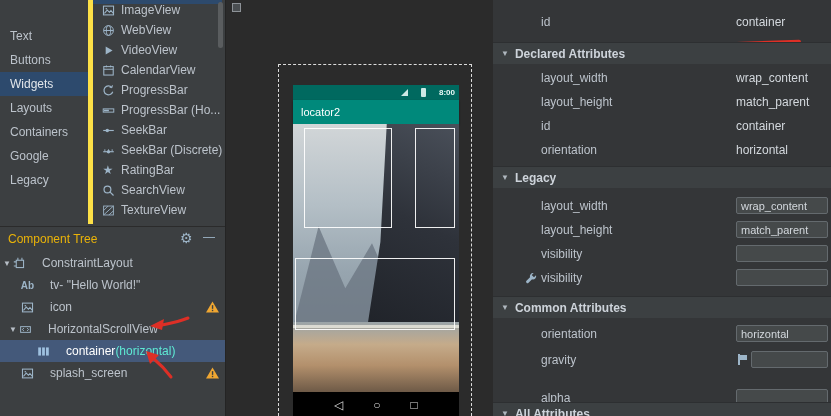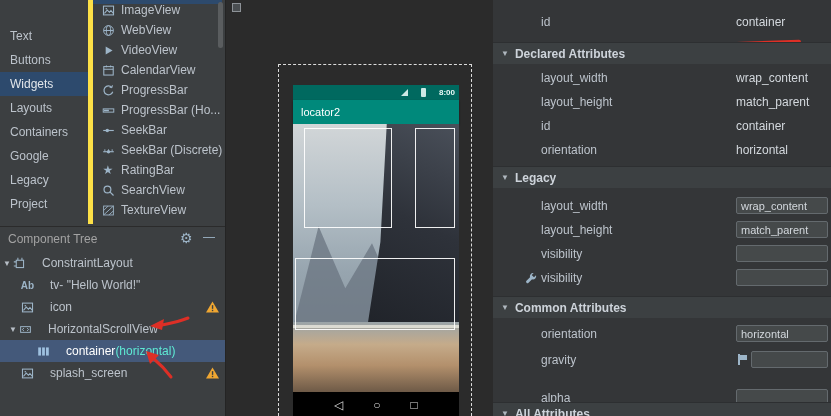--- a/index.html
+++ b/index.html
@@ -13,21 +13,21 @@
 
   .palette-list{position:absolute;left:88px;top:0;width:134px;height:224px;padding-top:0;border-left:5px solid #fde047;overflow:hidden;}
   .list-topsel{position:absolute;left:0;top:0;width:134px;height:4px;background:#2d4a6d;}
   .widget{height:20px;display:flex;align-items:center;gap:6px;padding-left:8px;white-space:nowrap;overflow:hidden;}
   .wicon{width:14px;height:14px;flex:0 0 14px;display:flex;align-items:center;justify-content:center;color:#9db5c8;font-size:12px;line-height:14px;}
   .wlabel{color:#bcc3cb;}
   .palette-scroll{position:absolute;left:218px;top:2px;width:5px;height:46px;background:#5a5d5f;border-radius:3px;}
 
   
   .ct-header{position:absolute;left:0;top:226px;width:225px;height:24px;background:#3c3f41;border-top:1px solid #2b2b2b;display:flex;align-items:center;}
-  .ct-title{padding-left:8px;color:#a3a3a3;}
+  .ct-title{padding-left:8px;color:#eab308;}
   .ct-gear{position:absolute;left:180px;top:3px;font-size:14px;color:#9db5c8;cursor:default;}
   .ct-min{position:absolute;left:203px;top:3px;font-size:12px;color:#9db5c8;cursor:default;}
 
   .tree{position:absolute;left:0;top:252px;width:225px;}
   .trow{height:22px;display:flex;align-items:center;position:relative;white-space:nowrap;}
   .trow.selected{background:#44597a;}
   .texp{width:10px;font-size:8px;color:#b7bec6;text-align:center;flex:0 0 10px;}
   .ticon{width:15px;height:15px;flex:0 0 15px;display:flex;align-items:center;justify-content:center;margin-right:15px;color:#9db5c8;font-size:10px;font-weight:bold;}
   .tlabel{color:#bcc3cb;}
   .trow.selected .tlabel{color:#ffffff;}
@@ -88,21 +88,20 @@
 <body>
 
 <div class="palette-cats">
   <div class="cat">Text</div>
   <div class="cat">Buttons</div>
   <div class="cat selected">Widgets</div>
   <div class="cat">Layouts</div>
   <div class="cat">Containers</div>
   <div class="cat">Google</div>
   <div class="cat">Legacy</div>
-  <div class="cat">Project</div>
 </div>
 
 <div class="palette-list">
   <div class="list-topsel"></div>
 
   <div class="widget">
     <span class="wicon">
         <svg width="13" height="13" viewBox="0 0 16 16" fill="none" stroke="#9db5c8" stroke-width="1.3">
           <rect x="1.8" y="2.6" width="12.4" height="10.8"></rect>
           <path d="M3 11.6 L6.5 7.4 L9.2 10.2 L11 8 L14 11.6"></path>

